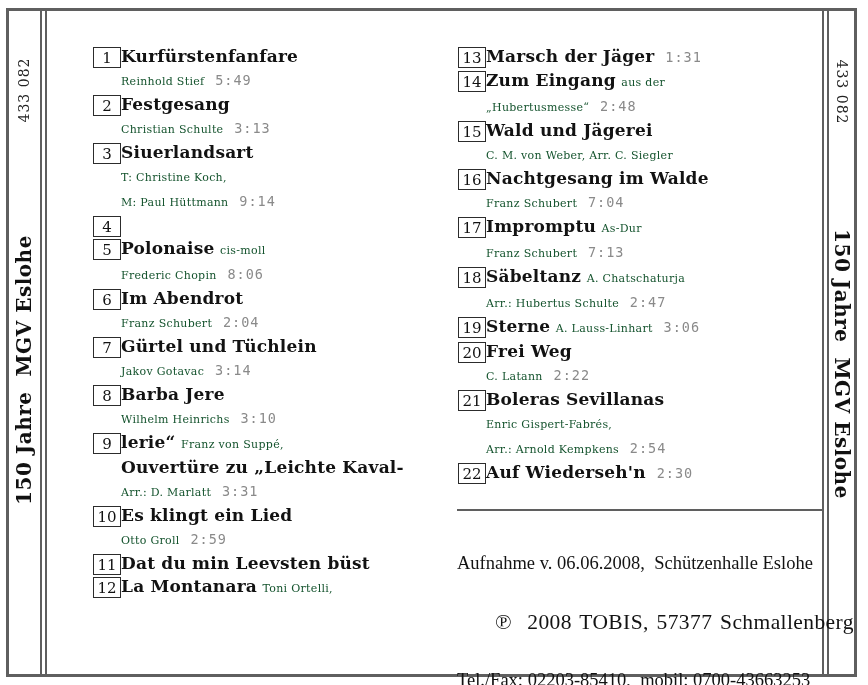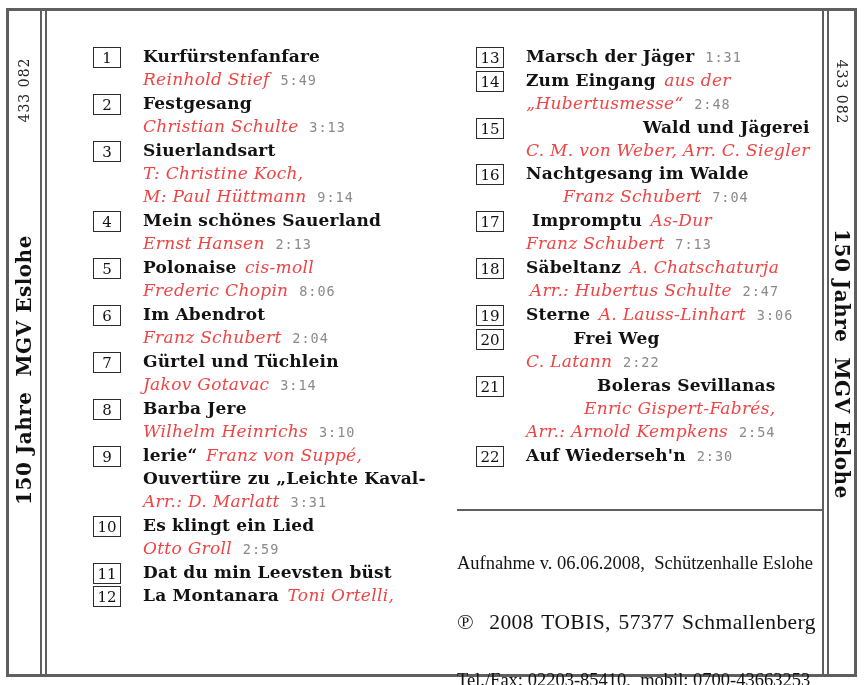--- a/index.html
+++ b/index.html
@@ -34,51 +34,51 @@
   .catalog-right{left:842px;top:92px;transform:translate(-50%,-50%) rotate(90deg);}
   .spine-title{
     font-weight:bold;font-size:20px;letter-spacing:0.5px;color:#111;
   }
   .spine-title-left{left:24px;top:370px;transform:translate(-50%,-50%) rotate(-90deg);}
   .spine-title-right{left:842px;top:364px;transform:translate(-50%,-50%) rotate(90deg);}
 
   
   .col{position:absolute;top:45px;}
   .col-left{left:93px;width:362px;}
-  .col-right{left:476px;width:370px;text-align:right;}
+  .col-right{left:458px;width:370px;}
   .track{display:flex;align-items:flex-start;}
   .tnum{
     flex:none;width:28px;height:21px;margin-top:2px;box-sizing:border-box;
     border:1.5px solid #2c2c2c;display:flex;align-items:center;justify-content:center;
     font-size:15px;color:#111;background:#fff;
   }
-  .tlines{margin-left:22px;}
+  .tlines{}
   .tline{line-height:23px;white-space:nowrap;}
   .seg{display:inline-block;}
   .seg + .seg{margin-left:0.5em;}
   .seg-title{font-weight:bold;font-size:17px;letter-spacing:0.2px;color:#121212;}
-  .seg-credit{font-size:17px;letter-spacing:0.3px;color:#ef4444;font-style:italic;}
+  .seg-credit{font-size:11px;letter-spacing:0.3px;color:#14532d;}
   .seg-time{
     font-family:"DejaVu Sans Mono",monospace;font-size:13.5px;
     letter-spacing:1px;color:var(--time);
   }
   .seg + .seg-time{margin-left:0.8em;}
 
   
   .info-divider{
     position:absolute;left:457px;top:509px;width:366px;height:0;
     border-top:2px solid var(--border);
   }
   .info{
     position:absolute;left:457px;top:516px;width:375px;
     font-family:"Liberation Serif","DejaVu Serif",serif;color:#131313;
     white-space:pre;
   }
   .i-recording{font-size:18.5px;line-height:22px;}
-  .i-publisher{font-size:21.5px;line-height:24px;letter-spacing:0.4px;word-spacing:2px;}
+  .i-publisher{font-size:21.5px;line-height:24px;letter-spacing:0.4px;word-spacing:2px;margin-left:38px;}
   .i-phone{font-size:18.5px;line-height:21px;}
 </style>
 </head>
 <body>
 
 <div class="page">
 
   <div class="outer-border"></div>
   <div class="dline dline-left"></div>
   <div class="dline dline-right"></div>
@@ -107,24 +107,20 @@
       <div class="track">
         <div class="tnum">3</div>
         <div class="tlines">
           <div class="tline"><span class="seg seg-title">Siuerlandsart</span></div>
           <div class="tline"><span class="seg seg-credit">T: Christine Koch,</span></div>
           <div class="tline"><span class="seg seg-credit">M: Paul Hüttmann</span><span class="seg seg-time">9:14</span></div>
         </div>
       </div>
       <div class="track">
         <div class="tnum">4</div>
-        <div class="tlines">
-          <div class="tline"><span class="seg seg-title">Mein schönes Sauerland</span></div>
-          <div class="tline"><span class="seg seg-credit">Ernst Hansen</span><span class="seg seg-time">2:13</span></div>
-        </div>
       </div>
       <div class="track">
         <div class="tnum">5</div>
         <div class="tlines">
           <div class="tline"><span class="seg seg-title">Polonaise</span><span class="seg seg-credit">cis-moll</span></div>
           <div class="tline"><span class="seg seg-credit">Frederic Chopin</span><span class="seg seg-time">8:06</span></div>
         </div>
       </div>
       <div class="track">
         <div class="tnum">6</div>

